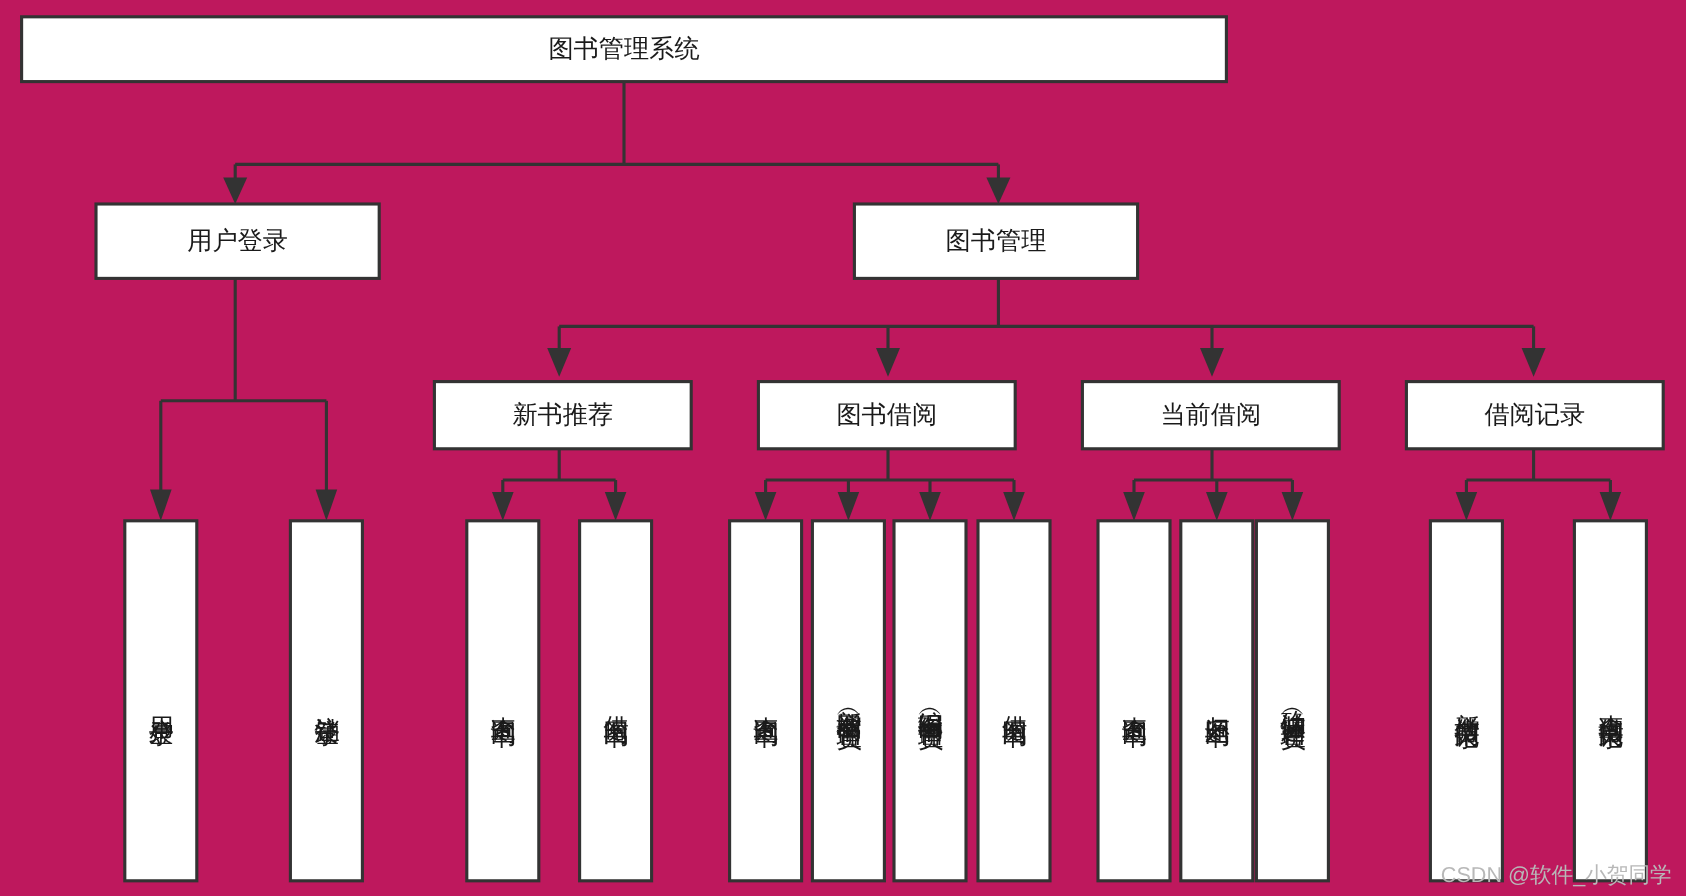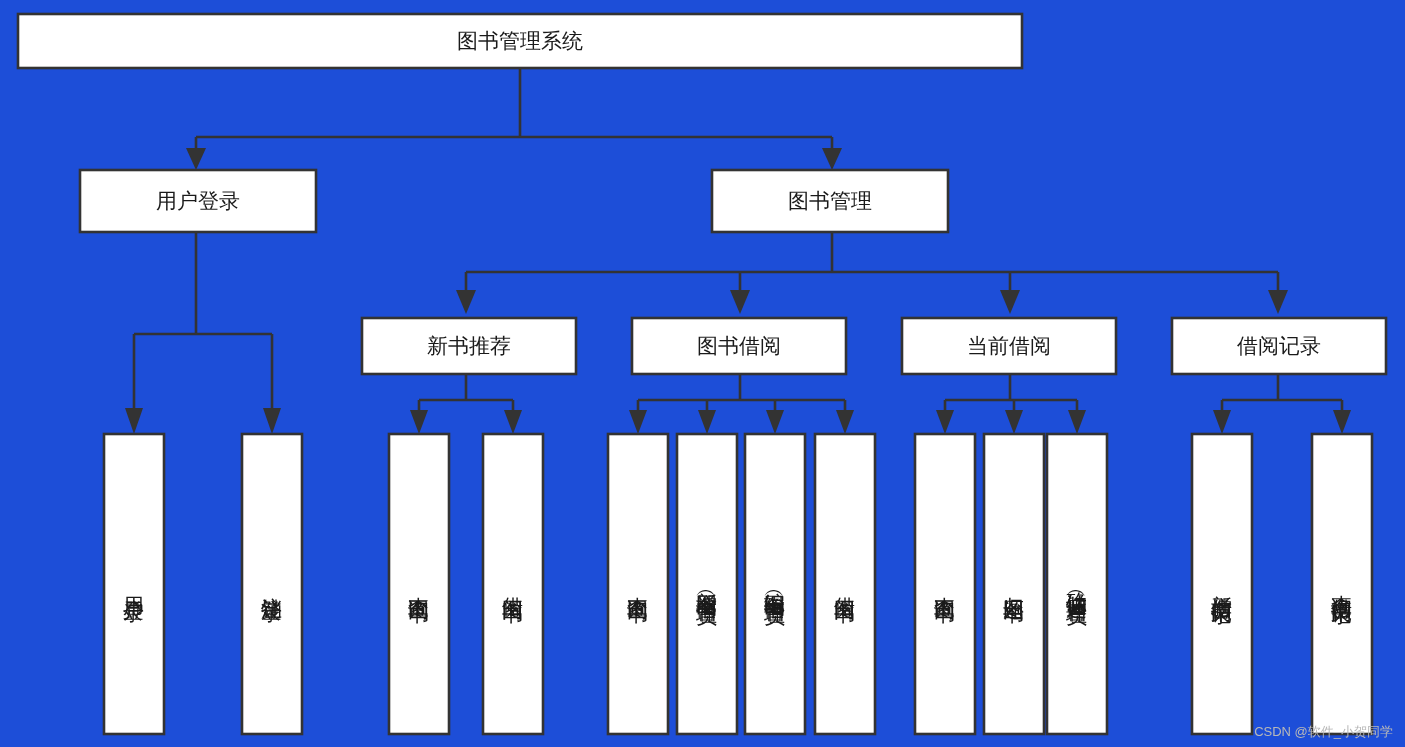--- a/index.html
+++ b/index.html
@@ -8,21 +8,21 @@
     padding: 0;
     background: #ffffff;
   }
   body {
     font-family: "Liberation Sans", "DejaVu Sans", sans-serif;
   }
   #diagram-root {
     position: relative;
     width: 1405px;
     height: 747px;
-    background: #1d4ed8;
+    background: #be185d;
     overflow: hidden;
   }
   svg.diagram-canvas {
     position: absolute;
     left: 0;
     top: 0;
     width: 1405px;
     height: 747px;
     display: block;
   }
@@ -56,21 +56,21 @@
     text-orientation: upright;
     letter-spacing: 2px;
     dominant-baseline: central;
     text-anchor: middle;
   }
   .watermark-text {
     position: absolute;
     right: 12px;
     bottom: 6px;
     font-family: "Liberation Sans", "DejaVu Sans", sans-serif;
-    font-size: 13px;
+    font-size: 18px;
     color: #b8b8b8;
     white-space: nowrap;
     pointer-events: none;
     user-select: none;
   }
 </style>
 </head>
 <body>
 
 <div id="diagram-root">

